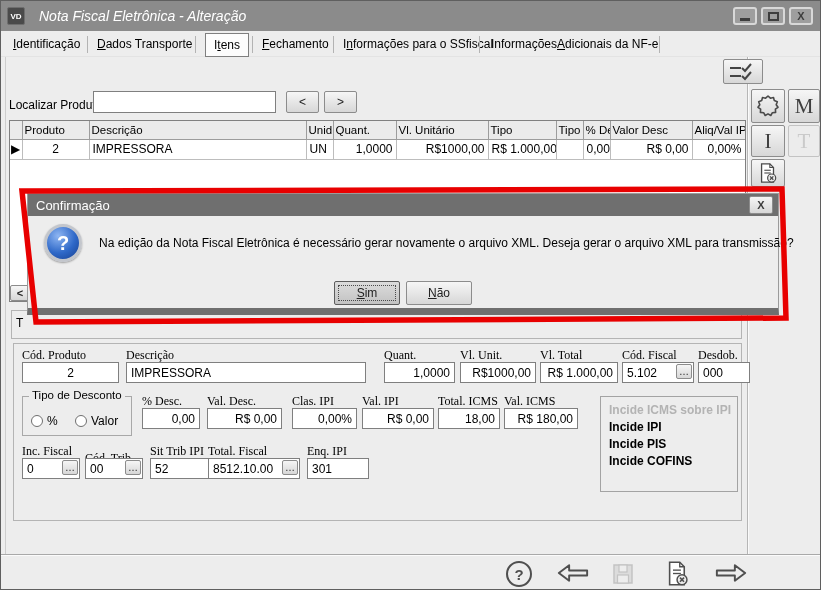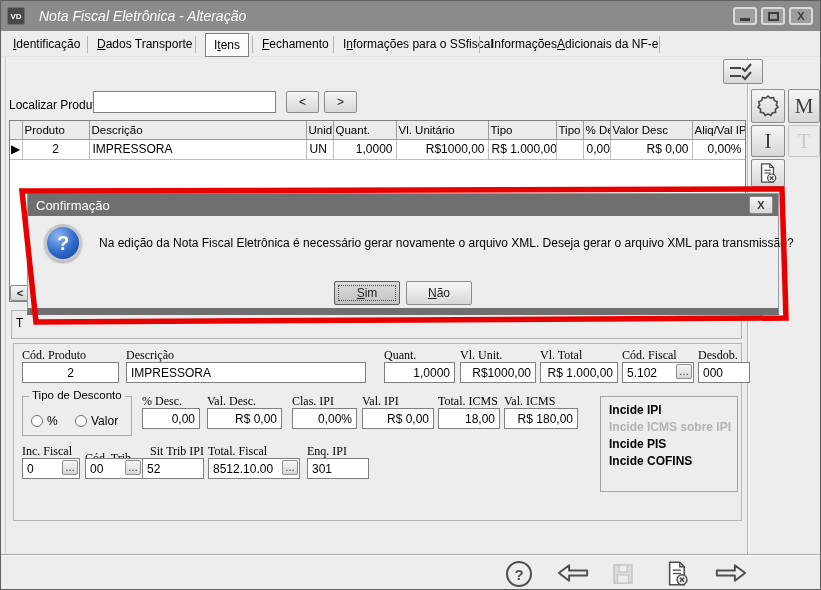--- a/index.html
+++ b/index.html
@@ -244,32 +244,32 @@
     <div class="fi-wrap" style="left:8px;top:114px;width:58px;">
       <input value="0" style="">
       <div class="bevel dots">…</div>
     </div>
     <div class="fl" style="left:71px;top:100px;margin-top:7px;">Cód. Trib.</div>
     <div class="fi-wrap" style="left:71px;top:114px;width:58px;">
       <input value="00" style="">
       <div class="bevel dots">…</div>
     </div>
     <div class="fl" style="left:136px;top:100px;">Sit Trib IPI</div>
-    <input class="fi" style="left: 128px; top: 114px; width: 62px;" value="52">
+    <input class="fi" style="left: 136px; top: 114px; width: 62px;" value="52">
     <div class="fl" style="left:194px;top:100px;">Total. Fiscal</div>
     <div class="fi-wrap" style="left:194px;top:114px;width:92px;">
       <input value="8512.10.00" style="">
       <div class="bevel dots">…</div>
     </div>
     <div class="fl" style="left:293px;top:100px;">Enq. IPI</div>
     <input class="fi" style="left: 293px; top: 114px; width: 62px;" value="301">
 
     <div class="incide-box">
+      <div class="incide-item off">Incide ICMS sobre IPI</div>
       <div class="incide-item">Incide IPI</div>
-      <div class="incide-item off">Incide ICMS sobre IPI</div>
       <div class="incide-item">Incide PIS</div>
       <div class="incide-item">Incide COFINS</div>
     </div>
   </div>
 
   <div class="bevel side-btn" style="left:750px;top:88px;width:34px;height:34px;">
     <svg width="24" height="24" viewBox="0 0 24 24">
       <polygon fill="none" stroke="#4a4a4a" stroke-width="1.6" stroke-linejoin="round" points="12,2 14.4,4.2 17.5,3.5 18.3,6.6 21.3,7.7 20.2,10.7 22,13.3 19.4,15.2 19.6,18.4 16.4,18.7 14.8,21.5 12,19.9 9.2,21.5 7.6,18.7 4.4,18.4 4.6,15.2 2,13.3 3.8,10.7 2.7,7.7 5.7,6.6 6.5,3.5 9.6,4.2"></polygon>
     </svg>
   </div>

